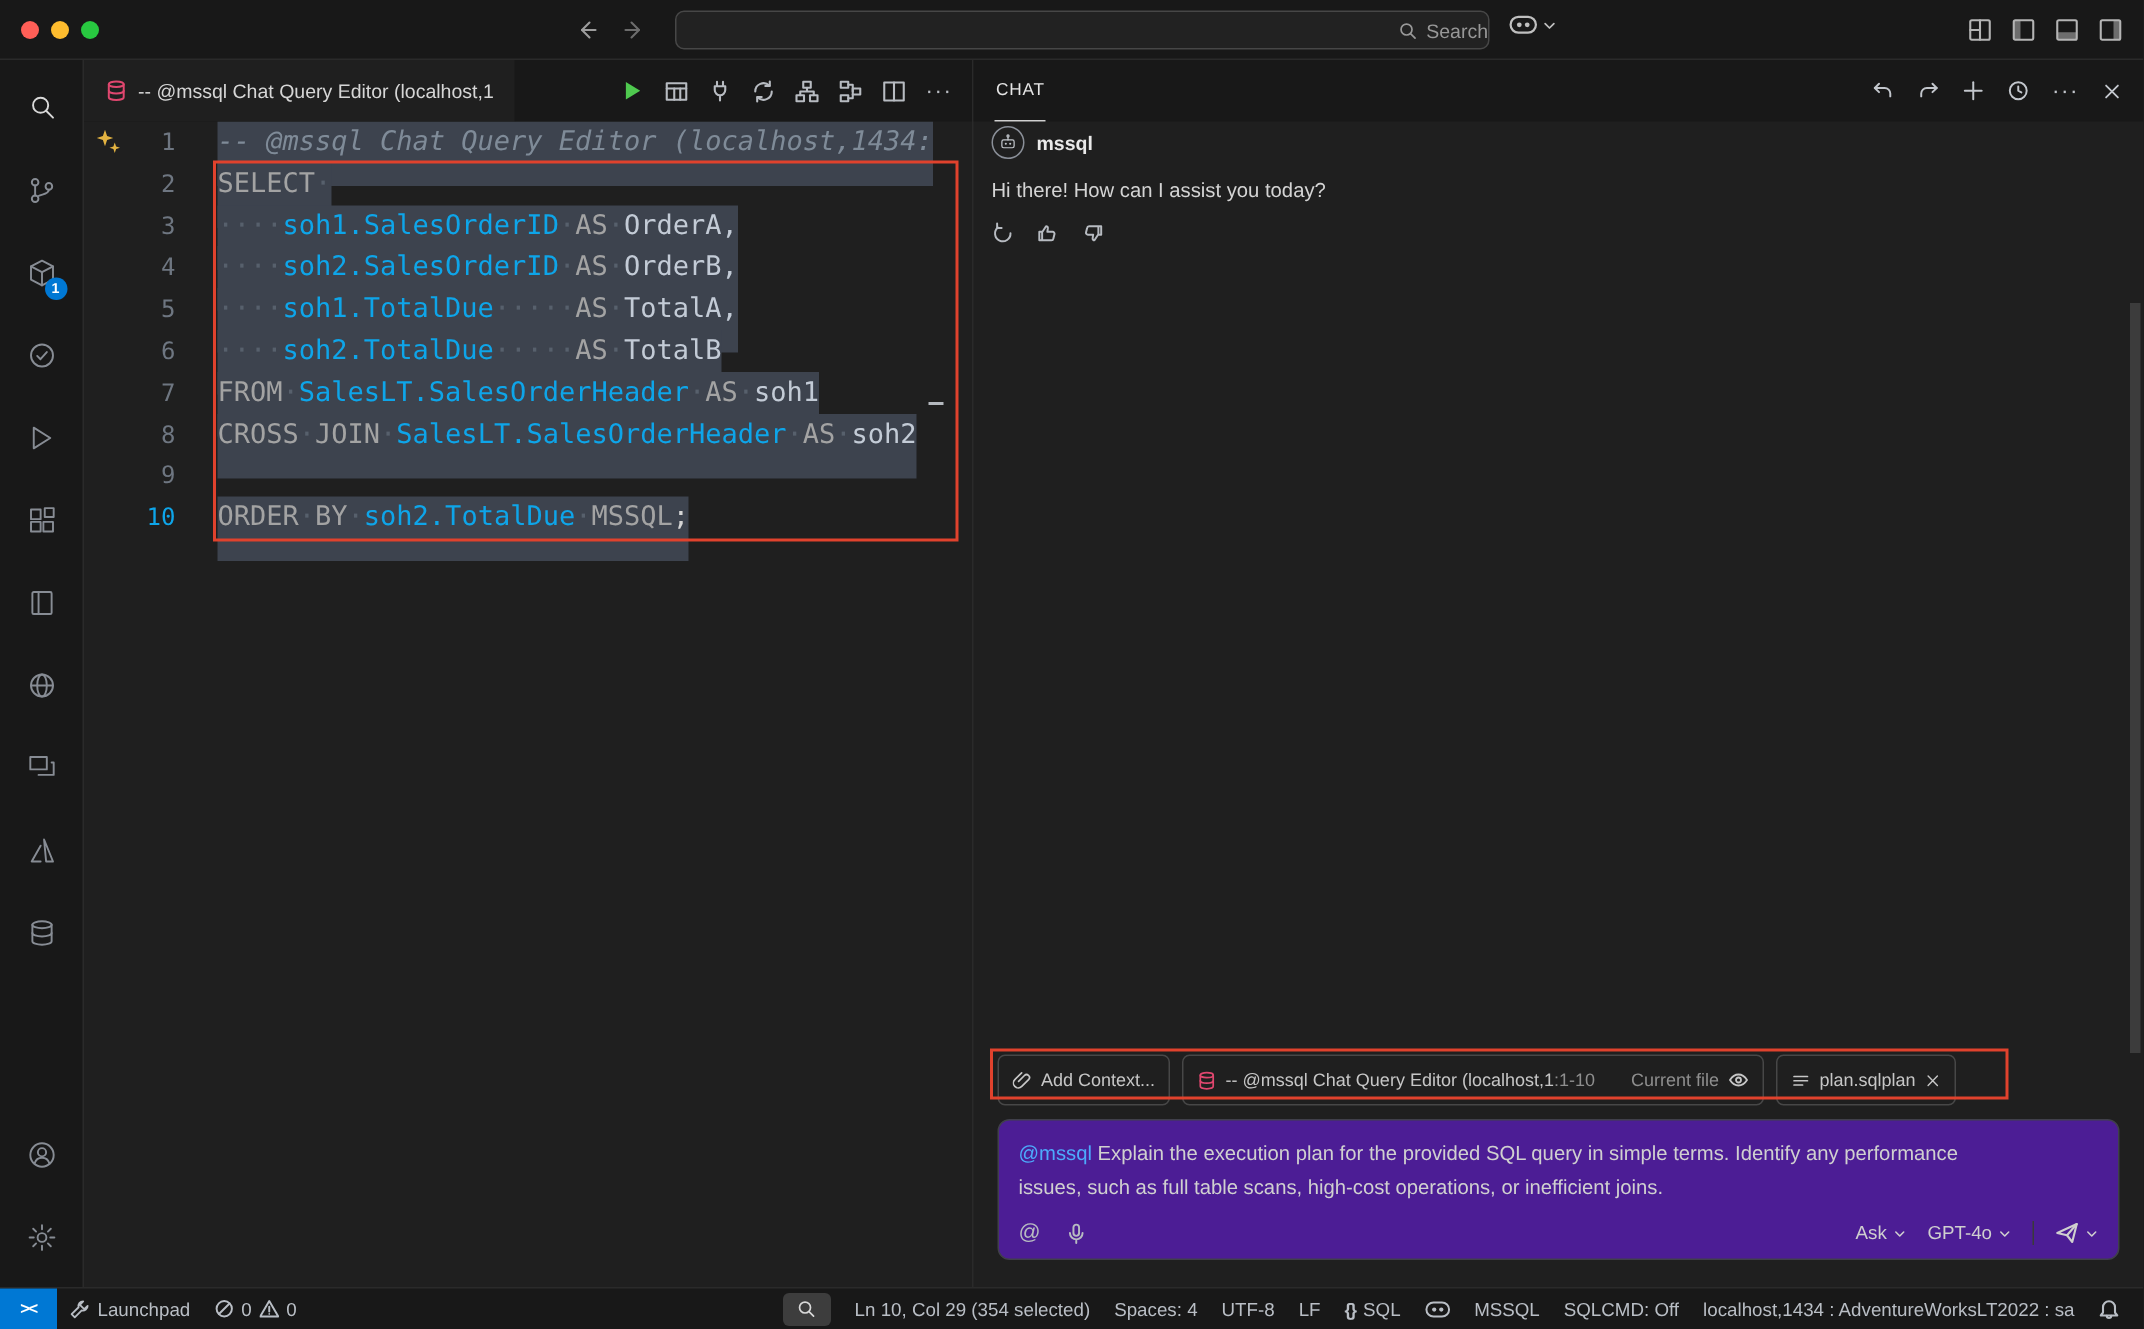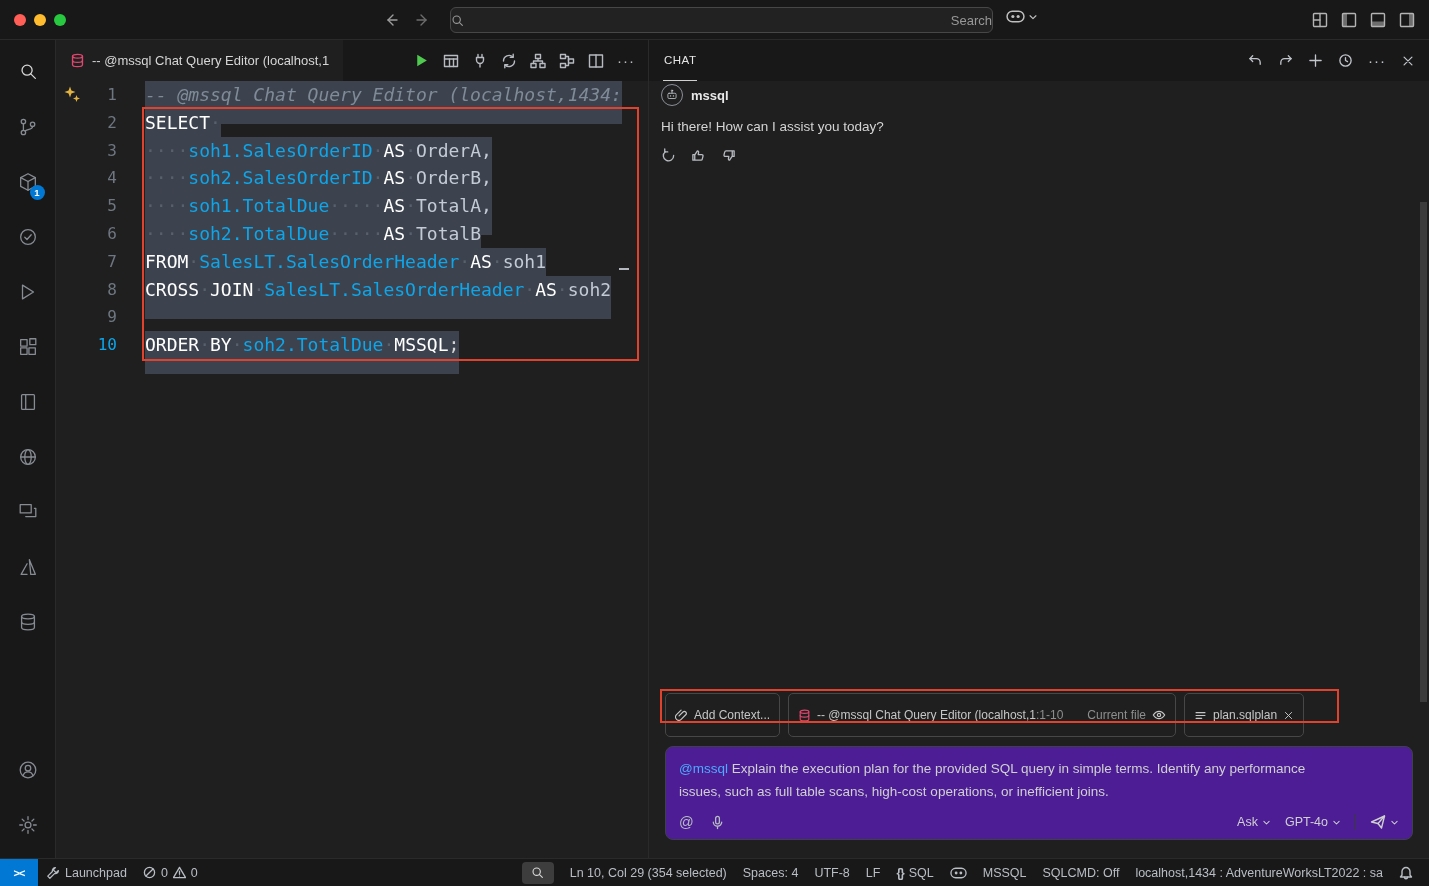--- a/index.html
+++ b/index.html
@@ -13,21 +13,21 @@
   .ic { stroke:currentColor; fill:none; stroke-width:1.4; stroke-linecap:round; stroke-linejoin:round; }
 
   
   .titlebar { height:40px; background:#181818; border-bottom:1px solid #2a2a2a; position:relative; display:flex; align-items:center; }
   .traffic { display:flex; gap:8px; padding-left:14px; }
   .dot { width:12px; height:12px; border-radius:50%; }
   .dot.red{ background:#ff5f57;} .dot.yellow{ background:#febc2e;} .dot.green{ background:#28c840;}
   .nav-arrows { position:absolute; left:384px; display:flex; gap:14px; color:#9d9d9d; }
   .nav-arrows .fwd { color:#6d6d6d; }
   .search-box { position:absolute; left:450px; top:7px; width:543px; height:26px; background:#222222; border:1px solid #474747; border-radius:6px;
-    display:flex; align-items:center; justify-content:space-between; gap:6px; color:#989898; font-size:13px; }
+    display:flex; align-items:center; justify-content:flex-end; gap:6px; color:#989898; font-size:13px; }
   .copilot-btn { position:absolute; left:1006px; top:10px; display:flex; align-items:center; gap:3px; color:#bfbfbf; }
   .layout-controls { position:absolute; right:14px; display:flex; gap:13px; color:#b4b4b4; }
 
   
   .main { display:flex; height:818px; }
 
   
   .activitybar { width:56px; background:#181818; border-right:1px solid #2a2a2a; display:flex; flex-direction:column; align-items:center; padding:4px 0 6px; }
   .ab-icon { width:48px; height:55px; display:flex; align-items:center; justify-content:center; color:#878c94; position:relative; }
   .ab-icon.active { color:#d8d8d8; }
@@ -40,21 +40,21 @@
   .tabbar { height:41px; background:#181818; display:flex; align-items:stretch; }
   .tab { display:flex; align-items:center; gap:7px; padding:0 14px; background:#1f1f1f; border-right:1px solid #181818; color:#d6d6d6; font-size:13px; white-space:nowrap; overflow:hidden; max-width:330px; }
   .editor-actions { margin-left:auto; display:flex; align-items:center; gap:13px; padding-right:13px; color:#b7bbc1; }
   .editor { flex:1; position:relative; overflow:hidden; font-family:"DejaVu Sans Mono", monospace; font-size:18px; }
   .code-line { height:27.8px; line-height:27.8px; position:relative; padding-left:89px; white-space:pre; }
   .num { position:absolute; left:0; top:0; width:61px; text-align:right; color:#6e7681; font-size:16px; }
   .num.active { color:#0ea5e9; }
   .code-text { display:inline-block; height:43px; }
   .code-sel { background:#3d434e; }
   .tk-cmt { color:#7f8b98; font-style:italic; }
-  .tk-kw  { color:#ffffff; }
+  .tk-kw  { color:#a3a3a3; }
   .tk-id  { color:#0ea5e9; }
   .tk-pl  { color:#c3cbd6; }
   .tk-op  { color:#d4d4d4; }
   .tk-ws  { color:#57606c; }
   .red-box { position:absolute; border:2px solid #e0422d; pointer-events:none; }
   .editor-red { left:86px; top:26px; width:497px; height:254px; }
   .sparkle { position:absolute; left:7px; top:4px; }
   .cursor-dash { position:absolute; left:563px; top:187px; width:10px; height:2px; background:#cfd3da; opacity:.85; }
 
   
@@ -66,21 +66,21 @@
   .msg-head { display:flex; align-items:center; gap:8px; }
   .avatar { width:22px; height:22px; border:1px solid #8a8f98; border-radius:50%; display:flex; align-items:center; justify-content:center; color:#c3c7cd; }
   .sender { font-weight:bold; font-size:13px; color:#e9e9e9; }
   .msg-text { margin:13px 0 0 0; font-size:13.5px; color:#d4d4d4; }
   .msg-actions { display:flex; gap:15px; margin-top:14px; color:#b7bbc1; }
   .chat-scrollbar { position:absolute; right:2px; top:162px; width:7px; height:500px; background:#3c3c3c; }
 
   .chat-footer { padding:0 16px 18px; }
   .context-row { position:relative; display:flex; gap:8px; align-items:center; margin-bottom:9px; }
   .chat-red { left:-5px; top:-4px; width:679px; height:34px; }
-  .chip { height:44px; display:flex; align-items:center; gap:6px; border:1px solid #474747; border-radius:5px; padding:0 9px; font-size:12px; color:#c6c6c6; background:#1f1f1f; white-space:nowrap; }
+  .chip { height:34px; display:flex; align-items:center; gap:6px; border:1px solid #474747; border-radius:5px; padding:0 9px; font-size:12px; color:#c6c6c6; background:#1f1f1f; white-space:nowrap; }
   .chip .dim { color:#8e8e8e; }
   .chip .dim2 { color:#8e8e8e; margin-left:18px; }
   .input-box { border:1px solid #40404a; border-radius:8px; padding:10px 13px 9px; background:#4c1d95; }
   .input-text { font-size:13.5px; line-height:23px; color:#d0d0d0; max-width:652px; }
   .mention { color:#4daafc; }
   .input-controls { display:flex; align-items:center; margin-top:11px; color:#b7bbc1; }
   .ic-left { display:flex; align-items:center; gap:16px; }
   .ic-right { margin-left:auto; display:flex; align-items:center; gap:14px; }
   .mode-btn { display:flex; align-items:center; gap:4px; font-size:12.5px; color:#cfcfcf; }
   .at-glyph { font-size:14.5px; color:#b7bbc1; }

